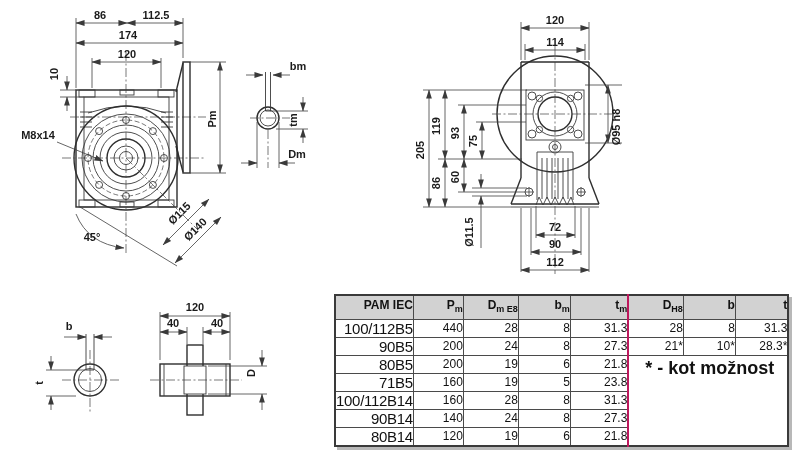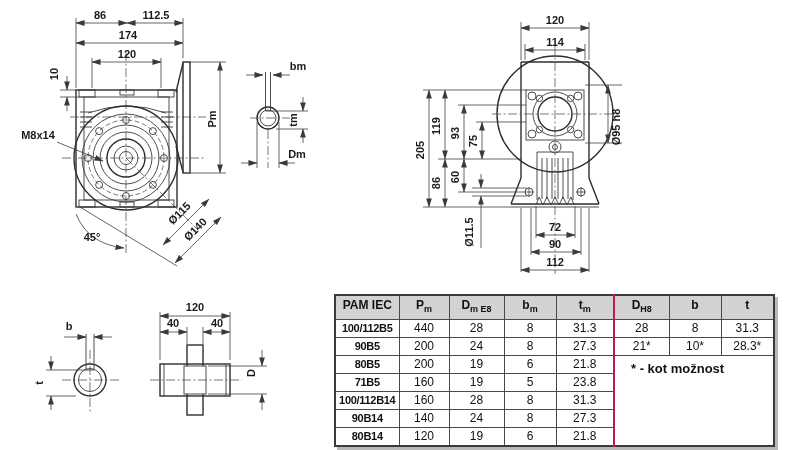--- a/index.html
+++ b/index.html
@@ -16,30 +16,30 @@
   .bc{stroke:#3f3f3f;fill:none;stroke-width:0.7;stroke-dasharray:5 2.5;}       
   text{fill:#1b1b1b;font:bold 11px "Liberation Sans",sans-serif;}
   
   .dim-table{
     position:absolute;left:334px;top:294px;
     border-collapse:collapse;table-layout:fixed;background:#fff;
     border:2px solid #3a3a3a;box-shadow:3px 3px 0 #b8b8b8;
     font-size:12px;color:#111;
   }
   .dim-table th,.dim-table td{
-    border:1px solid #4a4a4a;text-align:center;padding:0;
+    border:1px solid #4a4a4a;text-align:right;padding:0;
     height:17px;line-height:17px;overflow:hidden;white-space:nowrap;
   }
   .dim-table th{background:#d2d2d2;height:19px;line-height:19px;font-weight:bold;}
   .dim-table sub{font-size:9px;}
-  .dim-table td.lbl{font-weight:bold;font-size:11px;letter-spacing:-0.3px;}
+  .dim-table td.lbl{font-weight:normal;font-size:15px;letter-spacing:-0.3px;}
   .dim-table .sep{border-left:2px solid #be185d;}
   .dim-table td.note{
     text-align:left;vertical-align:top;padding:4px 0 0 16px;
-    font-size:13px;font-weight:bold;line-height:17px;
+    font-size:18px;font-weight:bold;line-height:17px;
   }
 </style>
 </head>
 <body>
 
 <svg id="canvas" width="800" height="450" viewBox="0 0 800 450">
   <defs>
     <marker id="ar" viewBox="0 0 10 10" refX="9.5" refY="5" markerWidth="9" markerHeight="9" orient="auto-start-reverse" markerUnits="userSpaceOnUse">
       <path d="M0,1.8 L10,5 L0,8.2 Z" fill="#3a3a3a"></path>
     </marker>

